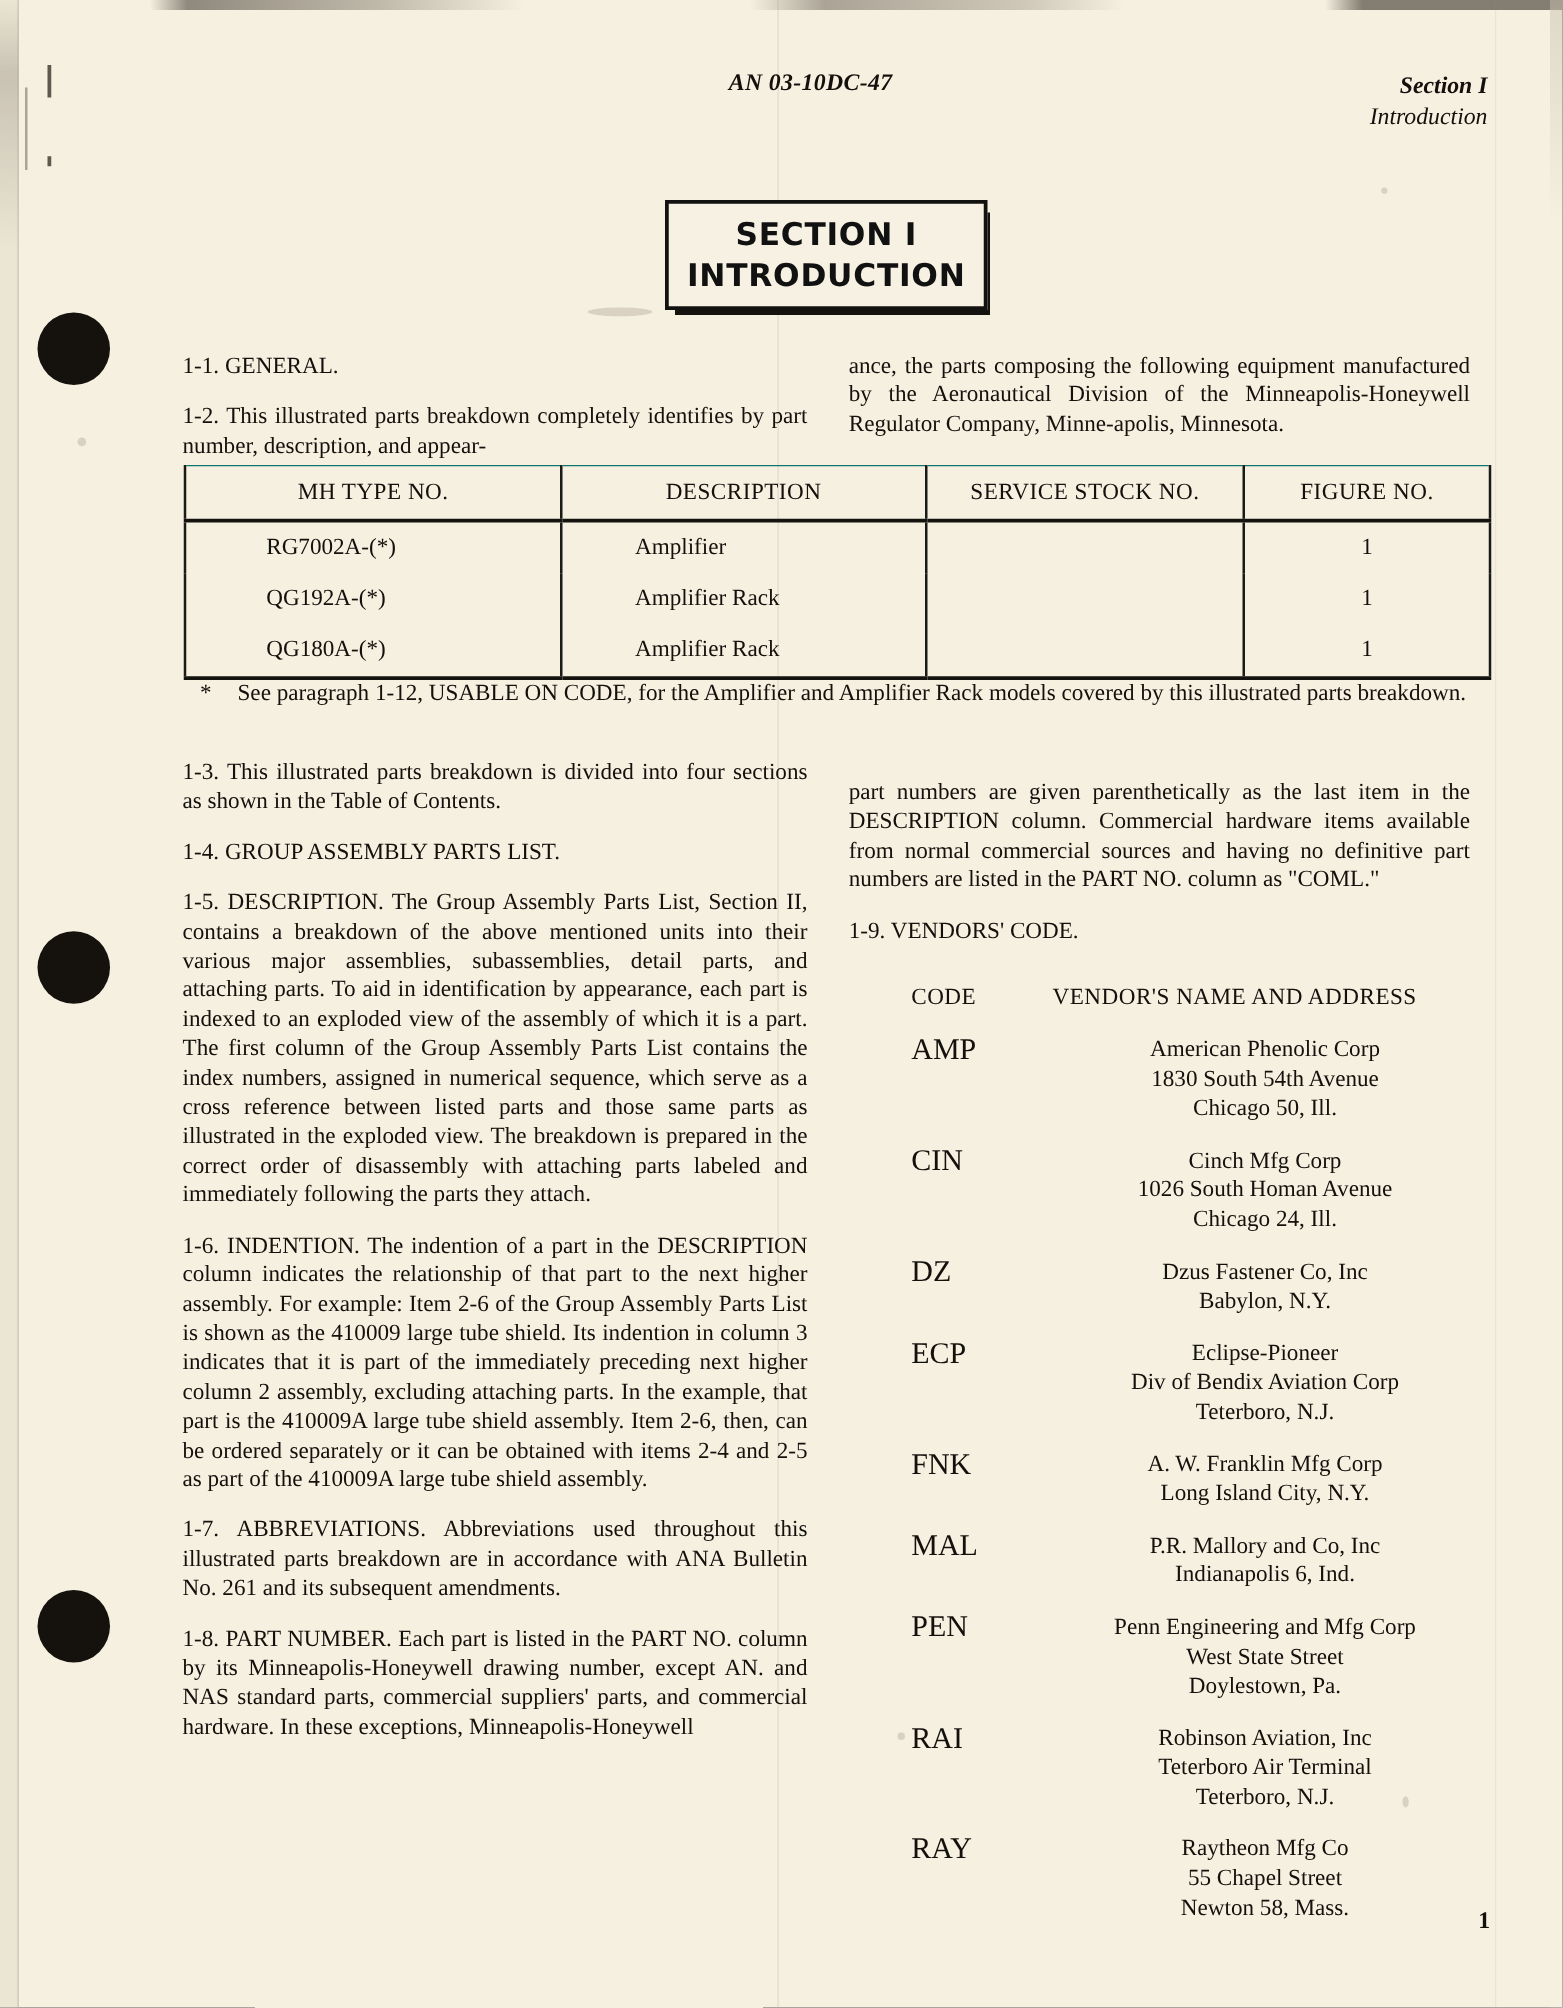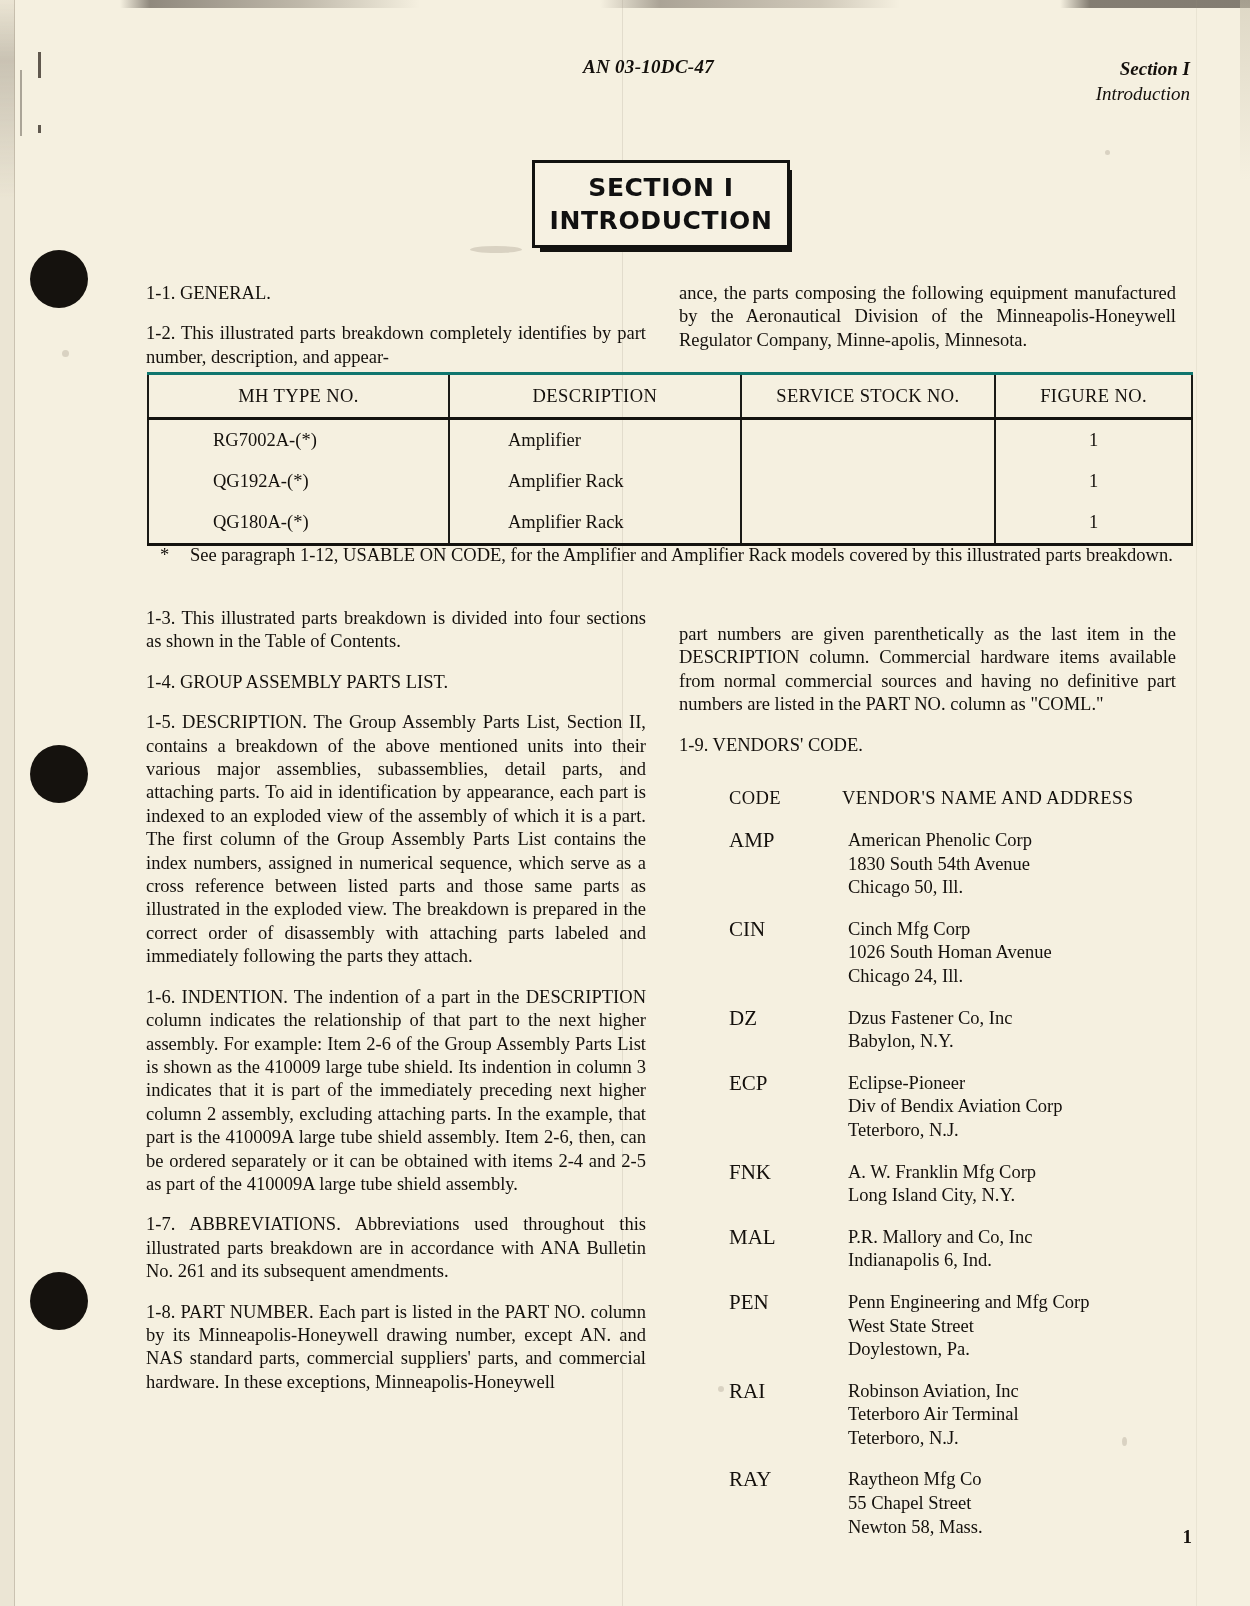--- a/index.html
+++ b/index.html
@@ -123,21 +123,21 @@
     border-collapse: collapse;
     font-size: 18.5px;
   }
   .eq-table th, .eq-table td {
     border-left: 2px solid #1a1a16;
     border-right: 2px solid #1a1a16;
     text-align: center;
     padding: 0;
   }
   .eq-table thead th {
-    border-top: 3px solid #0f766e;
+    border-top: 1px solid #0f766e;
     border-bottom: 3px solid #14130f;
     height: 42px;
     font-weight: normal;
     letter-spacing: .4px;
   }
   .eq-table tbody td { height: 41px; }
   .eq-table tbody tr:last-child td { border-bottom: 3px solid #14130f; }
   .eq-table .c-type  { width: 268px; }
   .eq-table .c-desc  { width: 266px; }
   .eq-table .c-stock { width: 290px; }
@@ -157,27 +157,27 @@
     position: absolute; left: 679px; top: 788px; width: 497px;
     font-size: 18.5px;
   }
   .vend-head .vh-code { position: absolute; left: 50px; top: 0; letter-spacing: .4px; text-align: right; }
   .vend-head .vh-name { position: absolute; left: 163px; top: 0; letter-spacing: .4px; }
   .vend-list { position: absolute; left: 679px; top: 829px; width: 497px; }
   .vend-row { position: relative; margin-bottom: 18px; min-height: 24px; }
   .vend-row .v-code {
     position: absolute; left: 50px; top: 0;
     width: 100px; text-align: left;
-    font-size: 21px; line-height: 23.6px;
+    font-size: 24px; line-height: 23.6px;
   }
   .vend-row .v-lines {
     margin-left: 169px;
     font-size: 18.5px; line-height: 23.6px;
   }
-  .vend-row .v-lines div { white-space: nowrap; }
+  .vend-row .v-lines div { white-space: nowrap; text-align: center; }
 
   
   .pageno {
     position: absolute; right: 58px; bottom: 58px;
     font-size: 19px; font-weight: bold;
   }
 </style>
 </head>
 <body>
 

